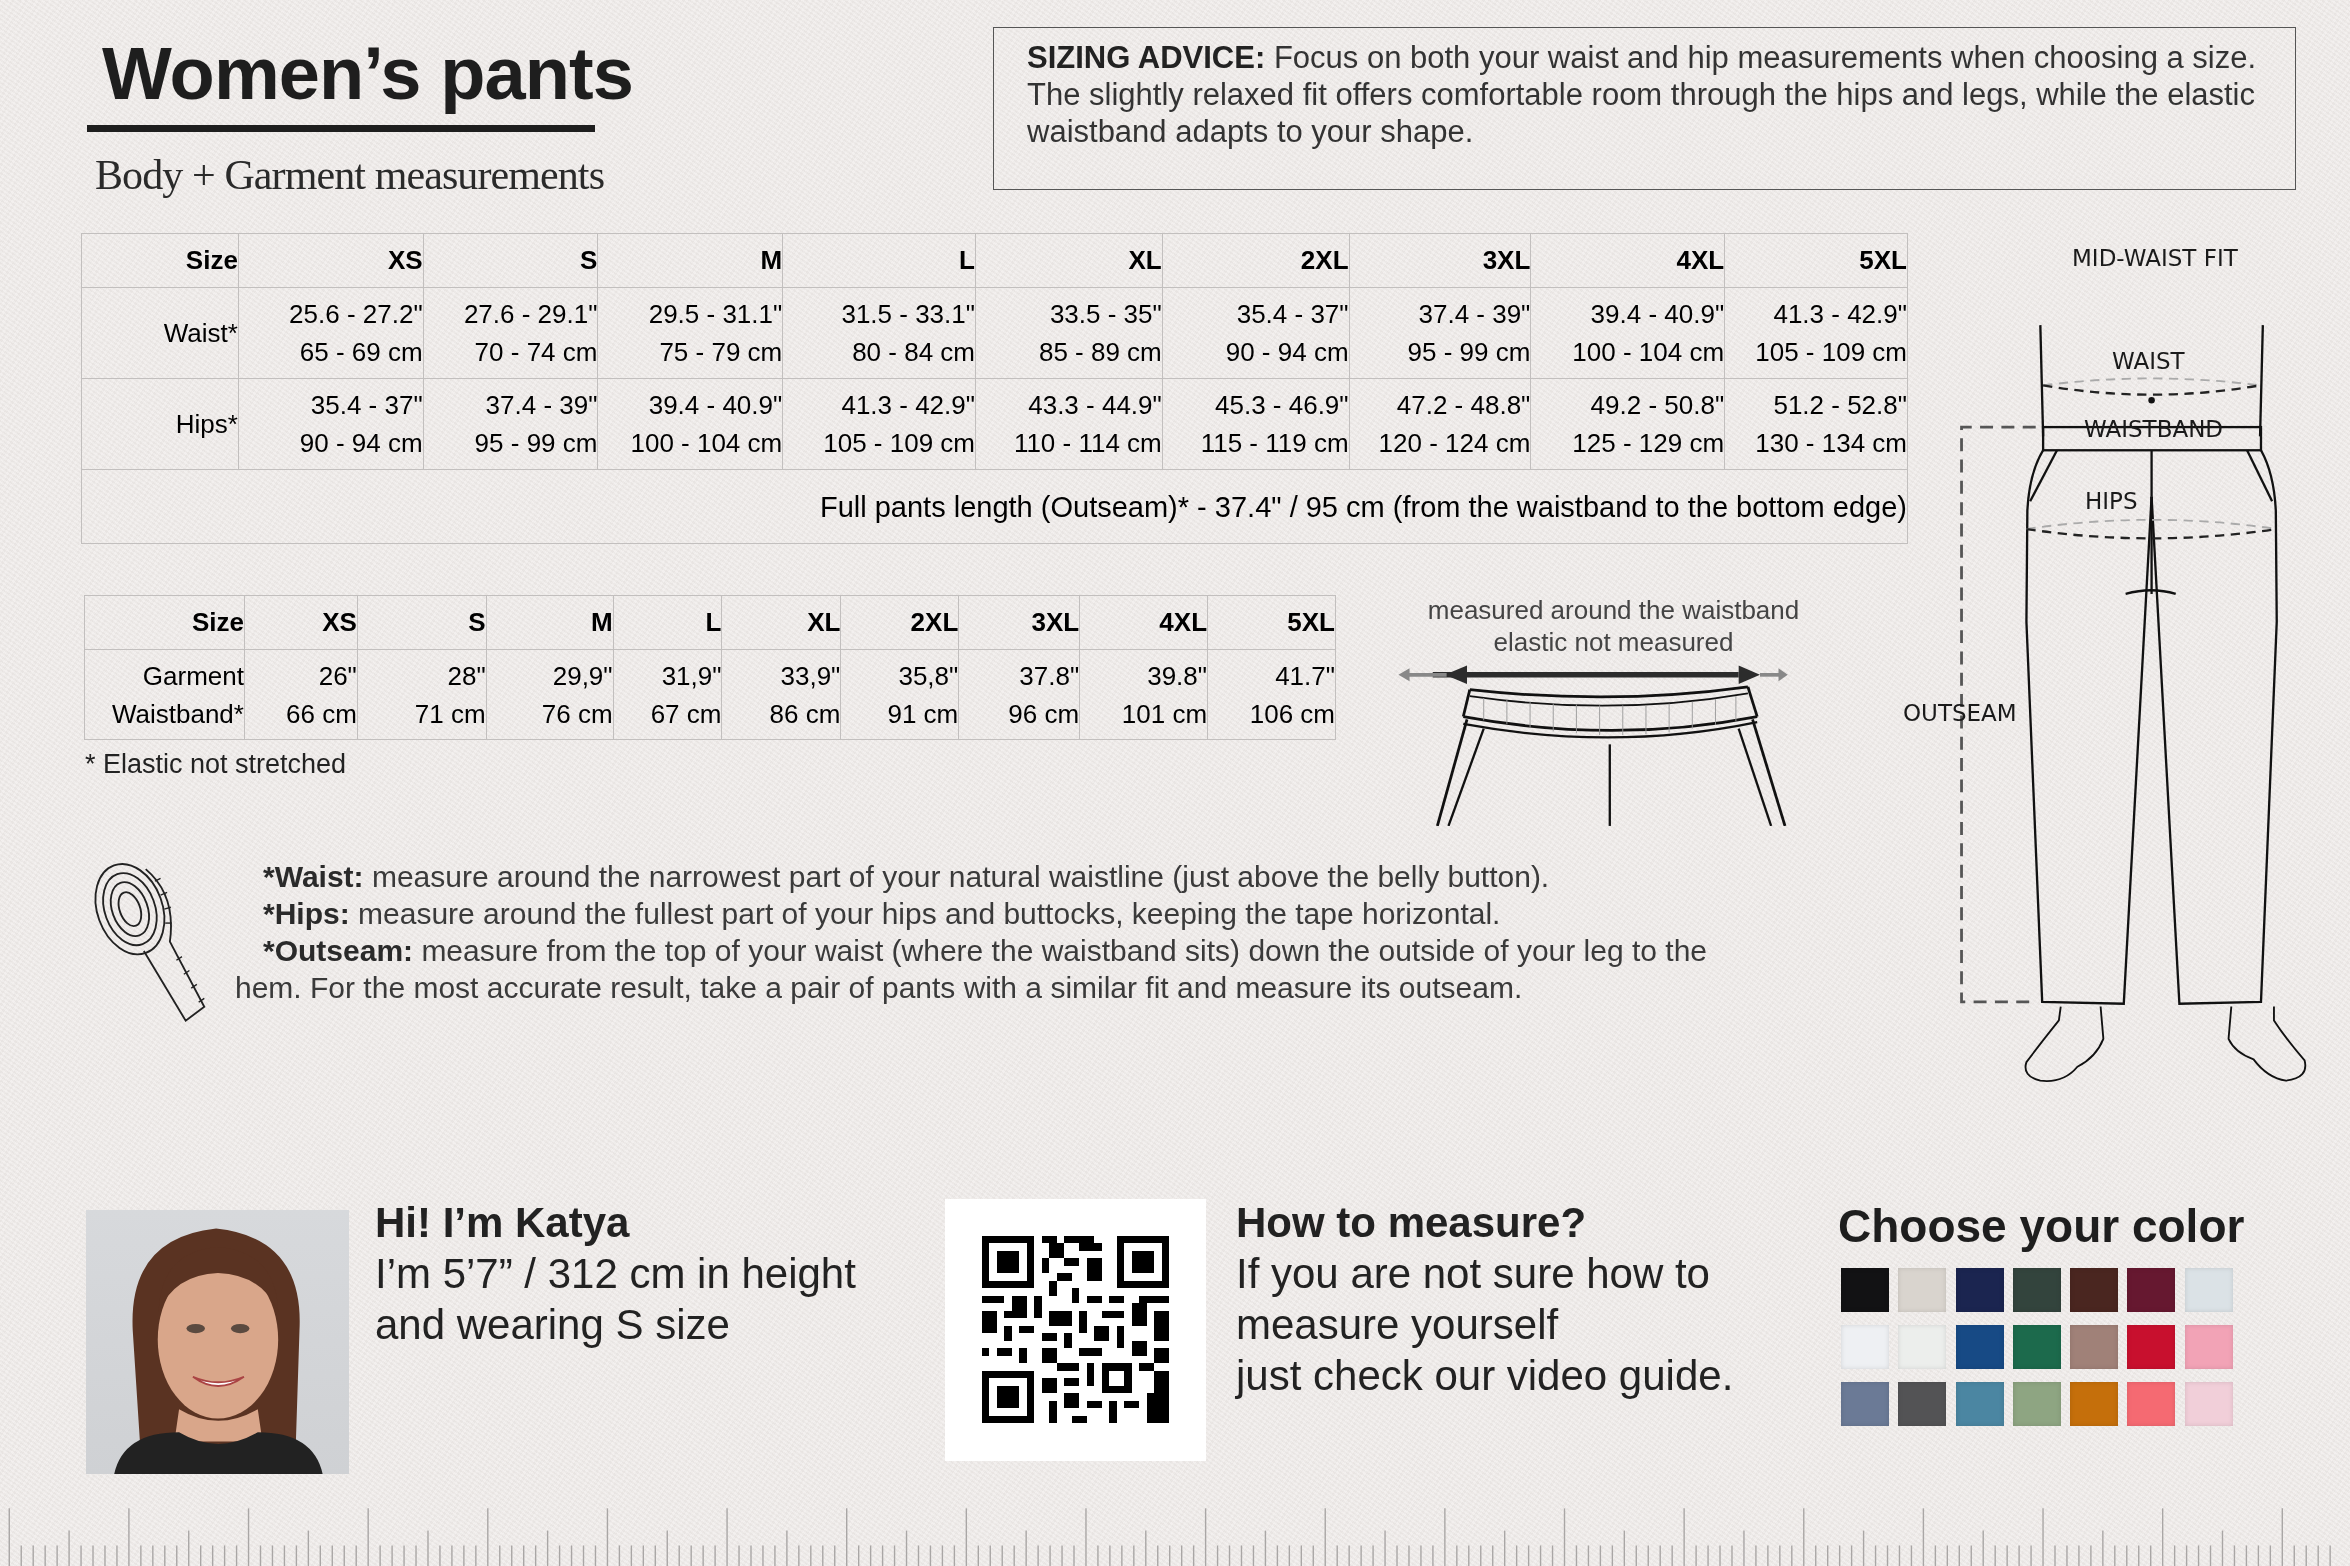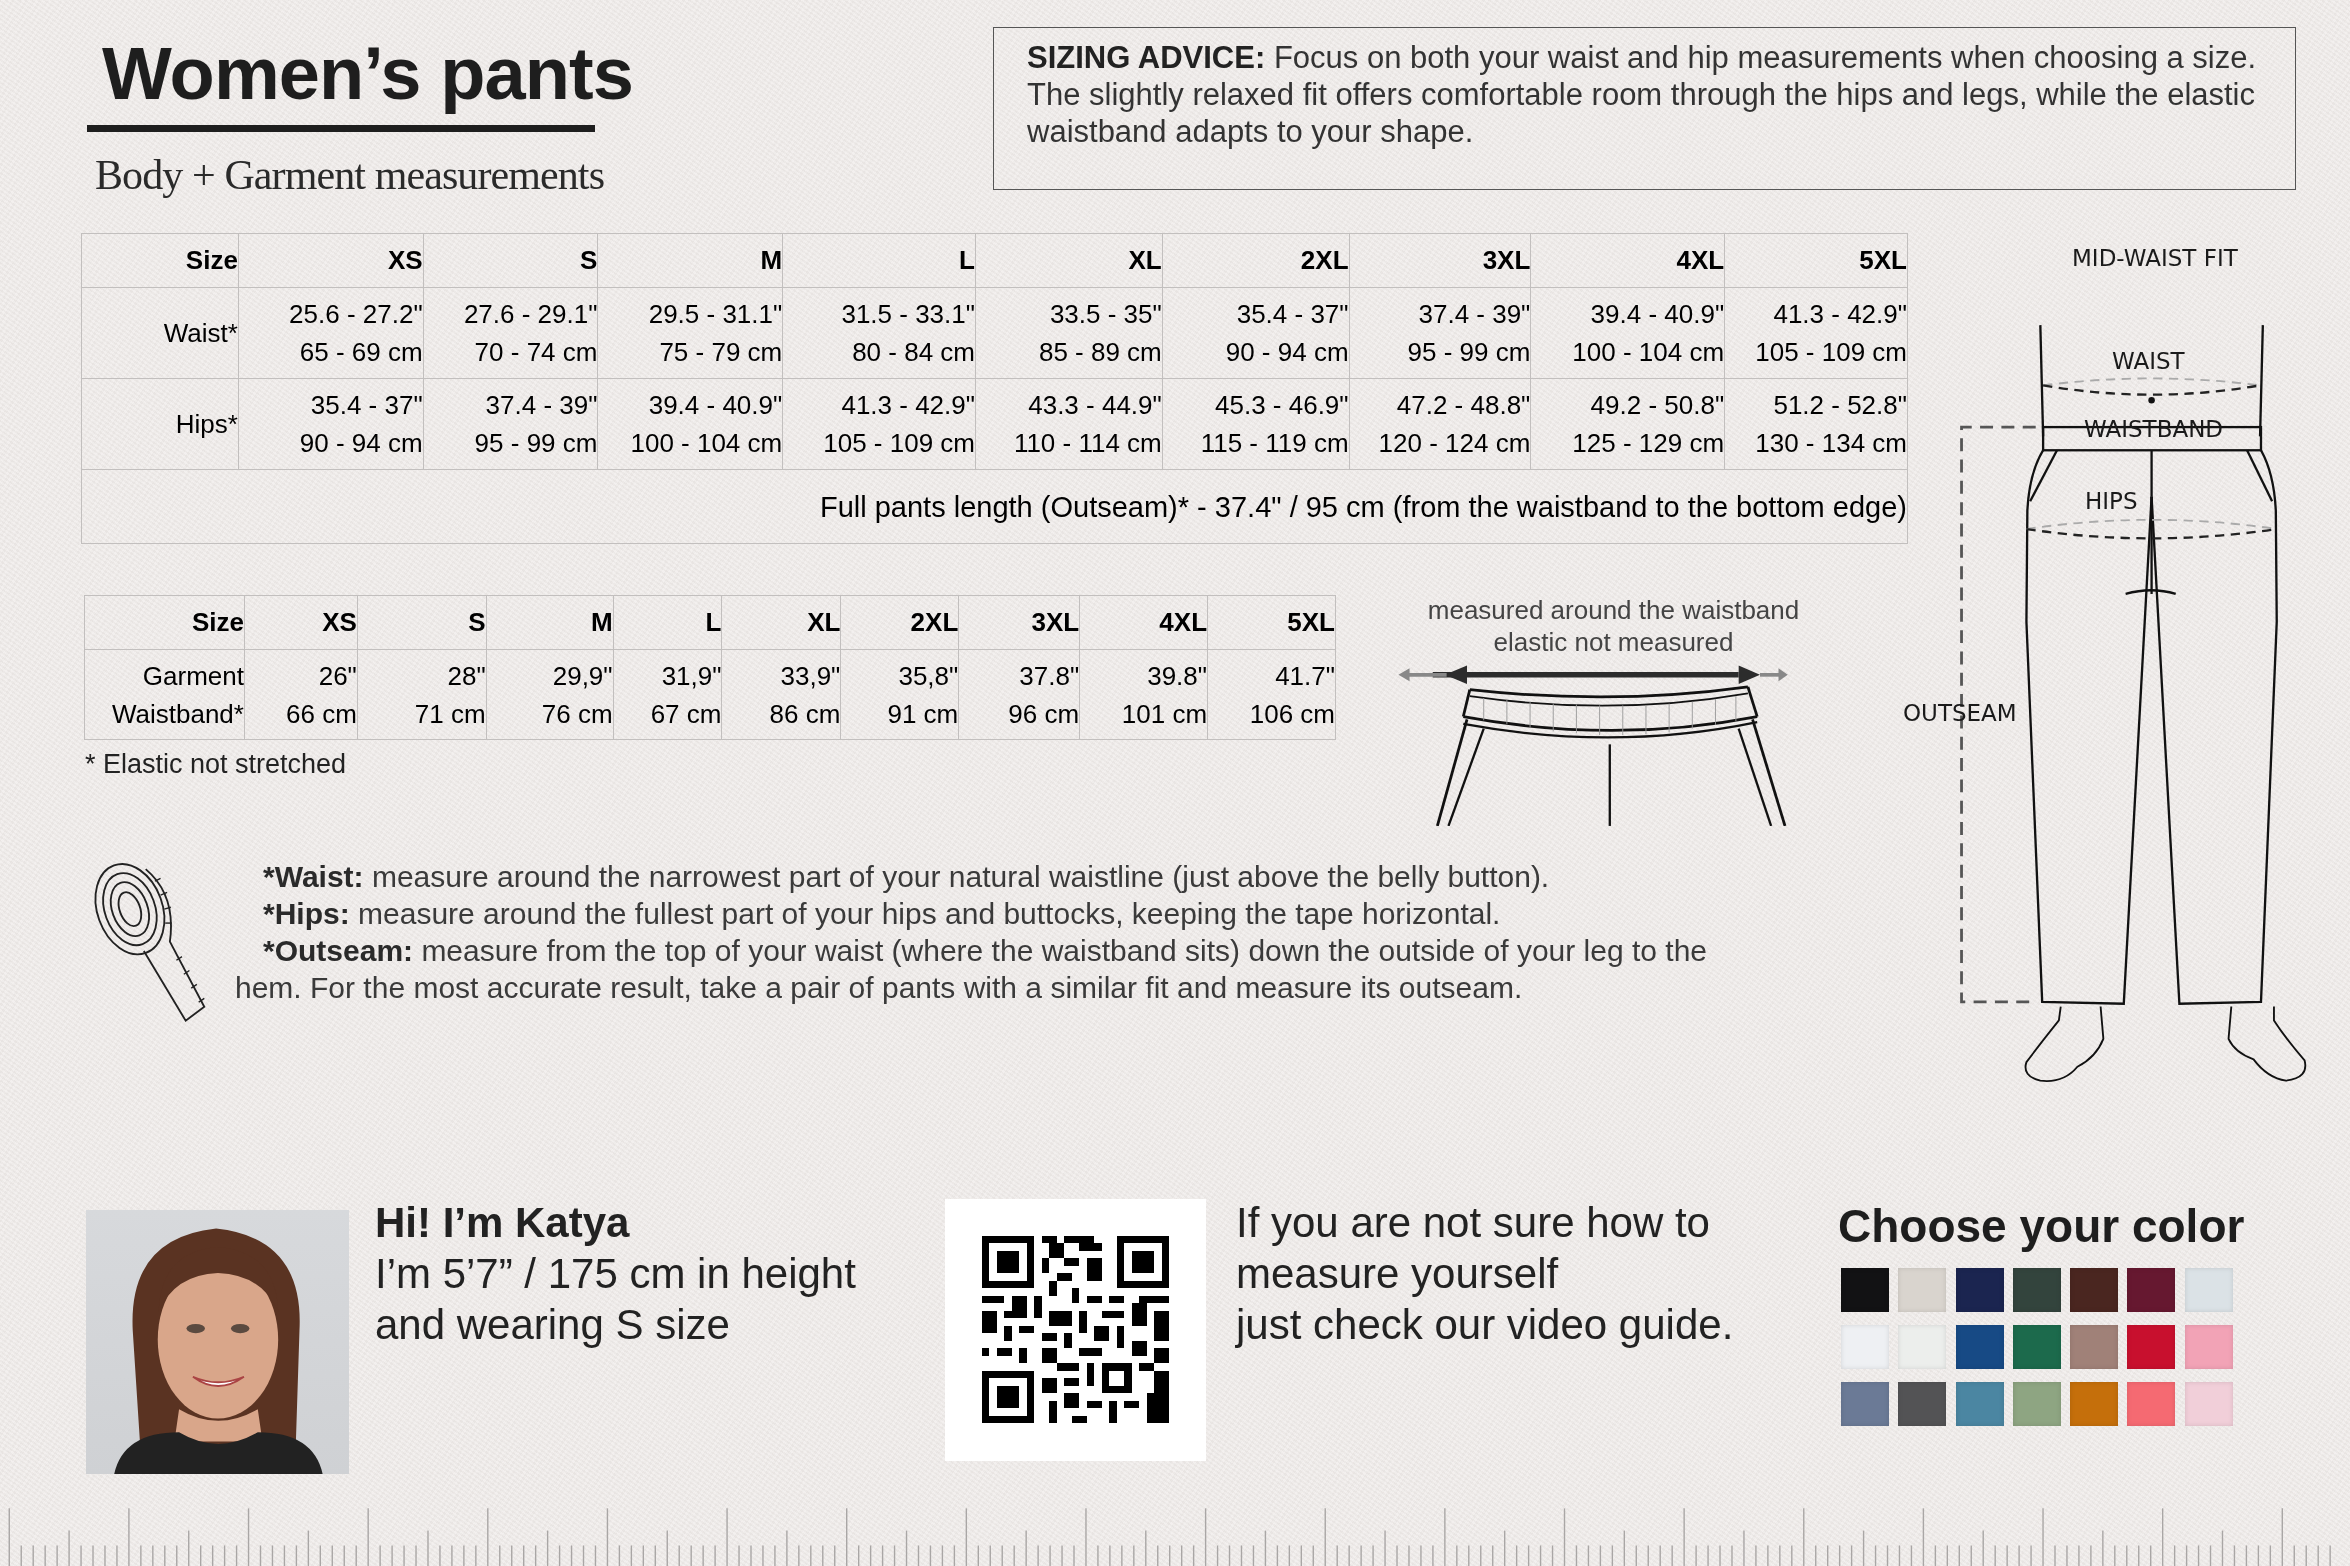--- a/index.html
+++ b/index.html
@@ -367,21 +367,21 @@
     <path d="M78 110 Q80 45 142 40 Q205 45 207 110 Q190 70 142 68 Q95 70 78 110 Z" fill="#5a3322"></path>
     <ellipse cx="118" cy="128" rx="10" ry="5" fill="#5b4a40"></ellipse>
     <ellipse cx="166" cy="128" rx="10" ry="5" fill="#5b4a40"></ellipse>
     <path d="M115 180 Q142 200 170 180 Q142 192 115 180 Z" fill="#fff" stroke="#a44" stroke-width="2"></path>
     <path d="M100 215 Q142 240 185 215 L190 250 L95 250 Z" fill="#d9a68a"></path>
     <path d="M30 285 Q40 240 100 240 Q142 265 185 240 Q245 240 255 285 Z" fill="#222"></path>
   </svg>
 </div>
 <div class="abs model-text">
   <div class="hi">Hi! I’m Katya</div>
-  <div>I’m 5’7” / 175 cm in height</div>
+  <div>I’m 5’7” / 312 cm in height</div>
   <div>and wearing S size</div>
 </div>
 
 <div class="abs qr-box">
   <svg class="qr-svg" width="187" height="187" viewBox="0 0 25 25" shape-rendering="crispEdges">
     <g fill="#000">
       <rect x="0" y="0" width="7" height="7"></rect>
         <rect x="1" y="1" width="5" height="5" fill="#fff"></rect>
         <rect x="2" y="2" width="3" height="3"></rect>
       <rect x="18" y="0" width="7" height="7"></rect>
@@ -438,20 +438,21 @@
         <rect x="11" y="21" width="2" height="2"></rect>
         <rect x="14" y="22" width="2" height="1"></rect>
         <rect x="17" y="22" width="1" height="3"></rect>
         <rect x="19" y="22" width="2" height="1"></rect>
         <rect x="22" y="21" width="3" height="4"></rect>
         <rect x="12" y="24" width="2" height="1"></rect>
     </g>
   </svg>
 </div>
 <div class="abs howto">
+  <div class="h">How to measure?</div>
   <div>If you are not sure how to</div>
   <div>measure yourself</div>
   <div>just check our video guide.</div>
 </div>
 
 <div class="abs colors-title">Choose your color</div>
 <div class="abs swatches" id="swatches">
     <div class="swatch" style="background: rgb(18, 18, 20);"></div>
     <div class="swatch" style="background: rgb(217, 212, 206);"></div>
     <div class="swatch" style="background: rgb(27, 37, 80);"></div>

